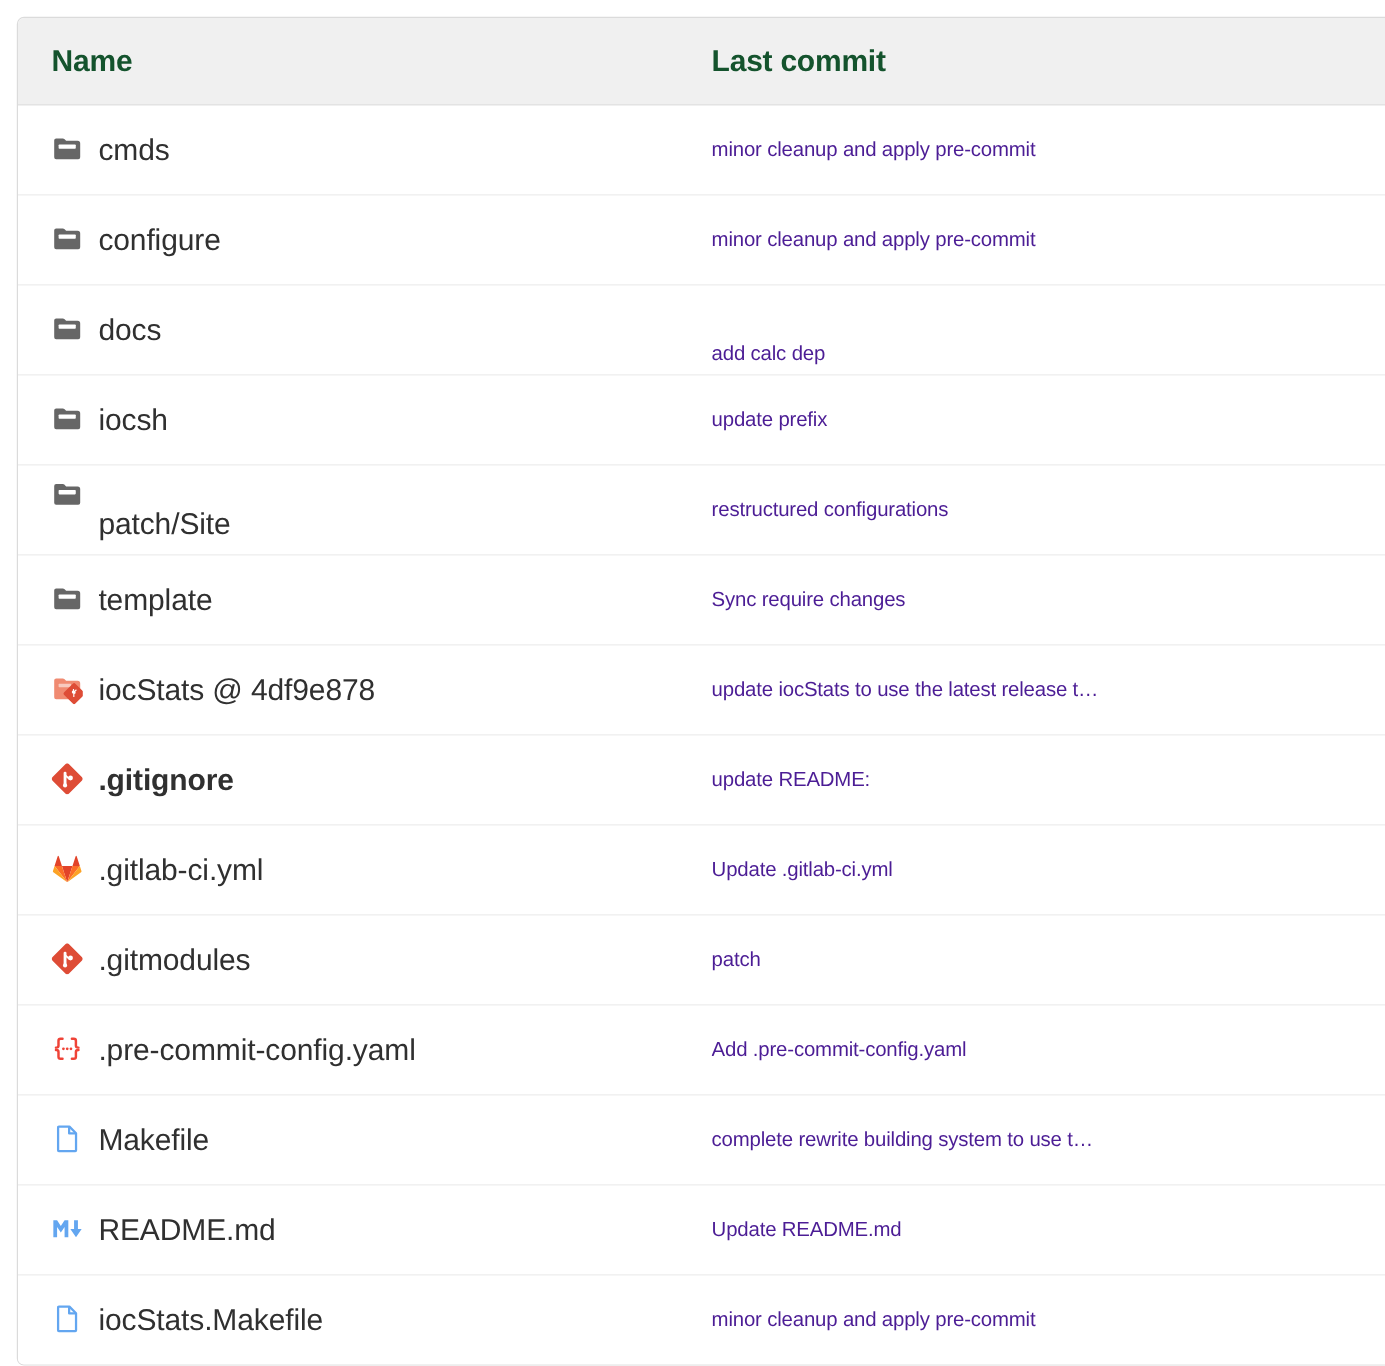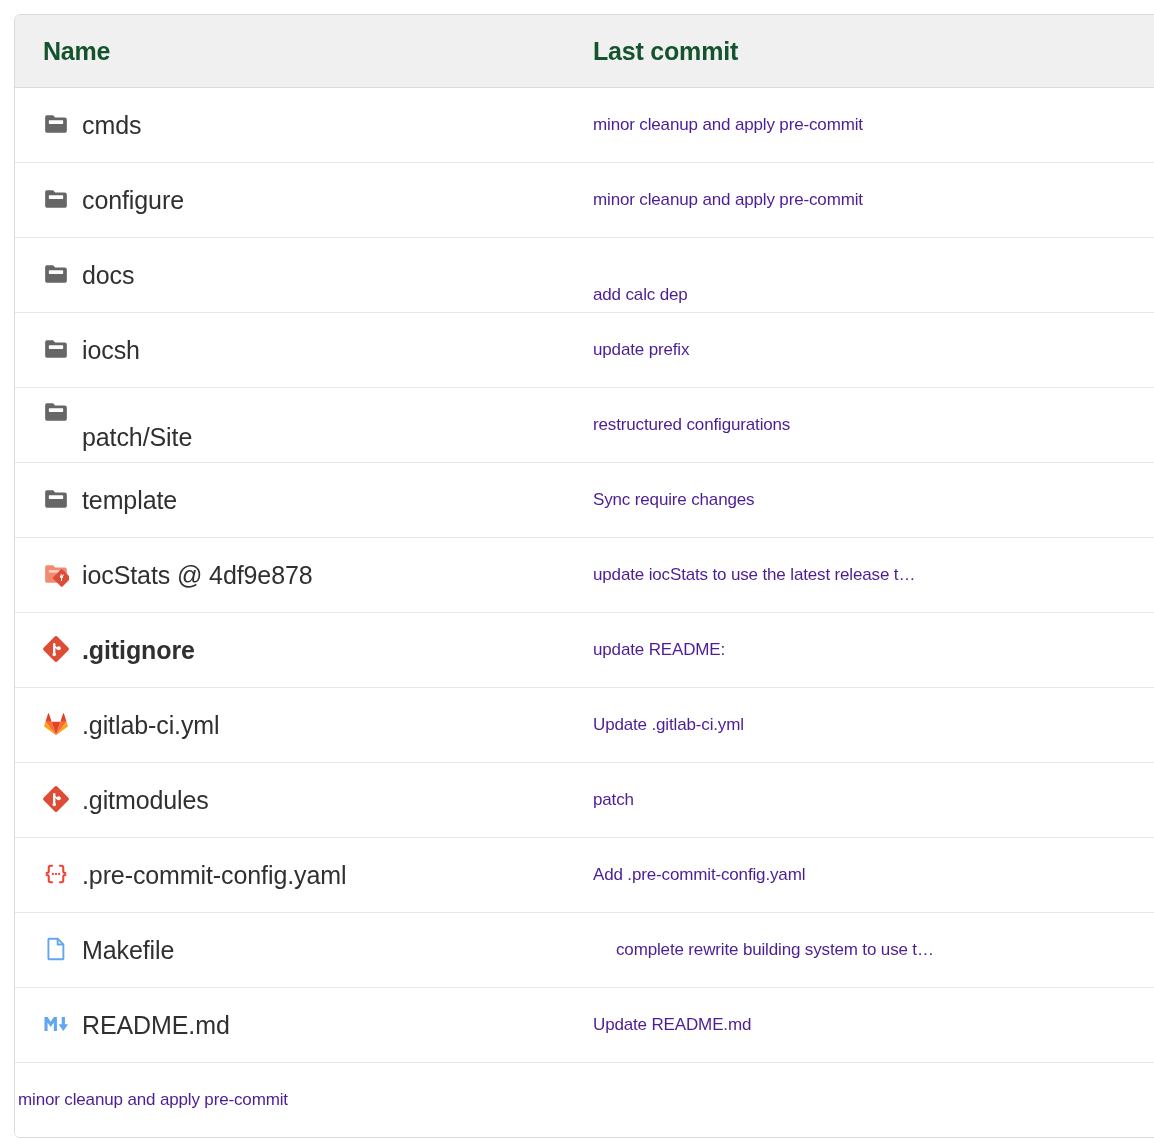--- a/index.html
+++ b/index.html
@@ -306,39 +306,48 @@
         <div class="cell-name">
           <span class="icon-wrap">
             <svg width="26" height="26" viewBox="0 0 24 24" xmlns="http://www.w3.org/2000/svg">
               <path d="M5.6 2.6h8.1l5.1 5.1v13.1a.6.6 0 0 1-.6.6H5.6a.6.6 0 0 1-.6-.6V3.2a.6.6 0 0 1 .6-.6z" fill="#ffffff" stroke="#63a6f0" stroke-width="1.75" stroke-linejoin="round"></path>
               <path d="M13.5 2.8v5.1h5.1" fill="none" stroke="#63a6f0" stroke-width="1.75" stroke-linejoin="round"></path>
             </svg>
           </span>
           <a class="entry-name" style="text-decoration: none;">Makefile</a>
         </div>
         <div class="cell-commit">
-          <a class="commit-msg" style="text-decoration: none; margin-left: 23px;">complete rewrite building system to use t…</a>
+          <a class="commit-msg" style="text-decoration: none;">complete rewrite building system to use t…</a>
         </div>
       </div>
       <div class="tree-row">
         <div class="cell-name">
           <span class="icon-wrap">
             <svg width="26" height="26" viewBox="0 0 25 24" xmlns="http://www.w3.org/2000/svg">
               <g fill="#63a6f0">
                 <path d="M1.4 5.2h3.0l3.0 4.6 3.0-4.6h3.0v13.6h-3.0v-8.2l-3.0 4.4-3.0-4.4v8.2h-3.0z"></path>
                 <path d="M18.0 5.2h3.1v7.0h3.0l-4.55 6.6-4.55-6.6h3.0z"></path>
               </g>
             </svg>
           </span>
           <a class="entry-name" style="text-decoration: none;">README.md</a>
         </div>
         <div class="cell-commit">
           <a class="commit-msg" style="text-decoration: none;">Update README.md</a>
         </div>
       </div>
       <div class="tree-row">
+        <div class="cell-name">
+          <span class="icon-wrap">
+            <svg width="26" height="26" viewBox="0 0 24 24" xmlns="http://www.w3.org/2000/svg">
+              <path d="M5.6 2.6h8.1l5.1 5.1v13.1a.6.6 0 0 1-.6.6H5.6a.6.6 0 0 1-.6-.6V3.2a.6.6 0 0 1 .6-.6z" fill="#ffffff" stroke="#63a6f0" stroke-width="1.75" stroke-linejoin="round"></path>
+              <path d="M13.5 2.8v5.1h5.1" fill="none" stroke="#63a6f0" stroke-width="1.75" stroke-linejoin="round"></path>
+            </svg>
+          </span>
+          <a class="entry-name" style="text-decoration: none;">iocStats.Makefile</a>
+        </div>
         <div class="cell-commit">
           <a class="commit-msg" style="text-decoration: none;">minor cleanup and apply pre-commit</a>
         </div>
       </div>
     </div>
 
 </div>
 
 </body></html>

